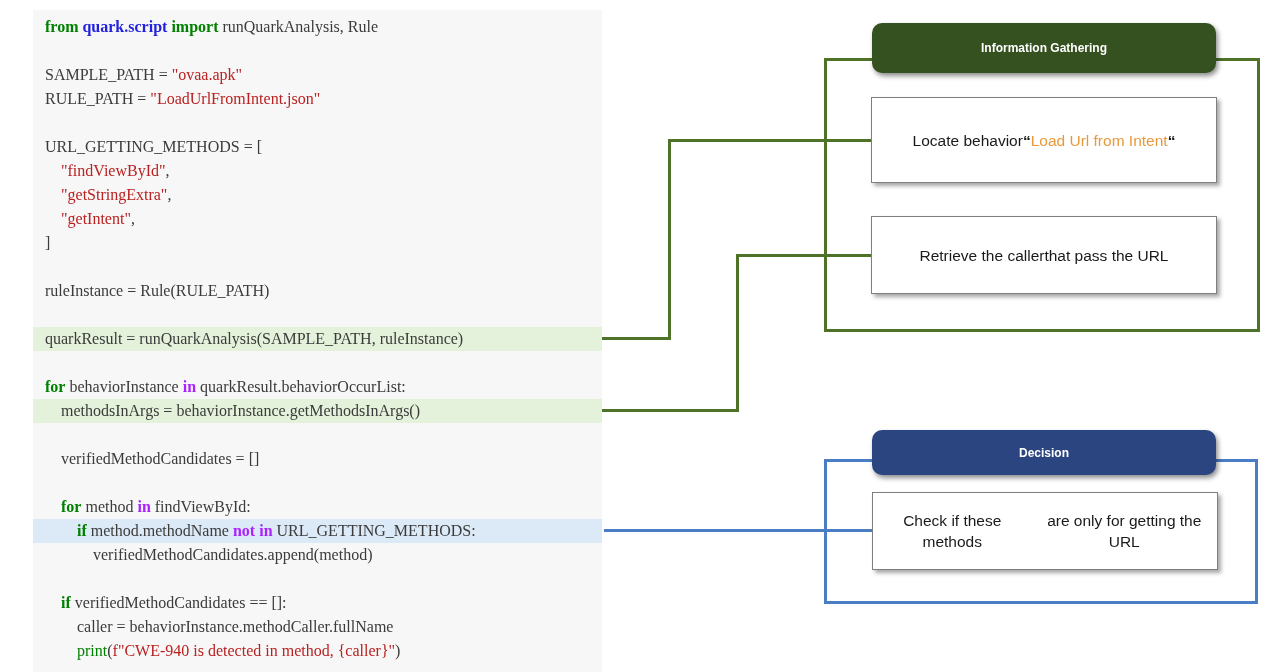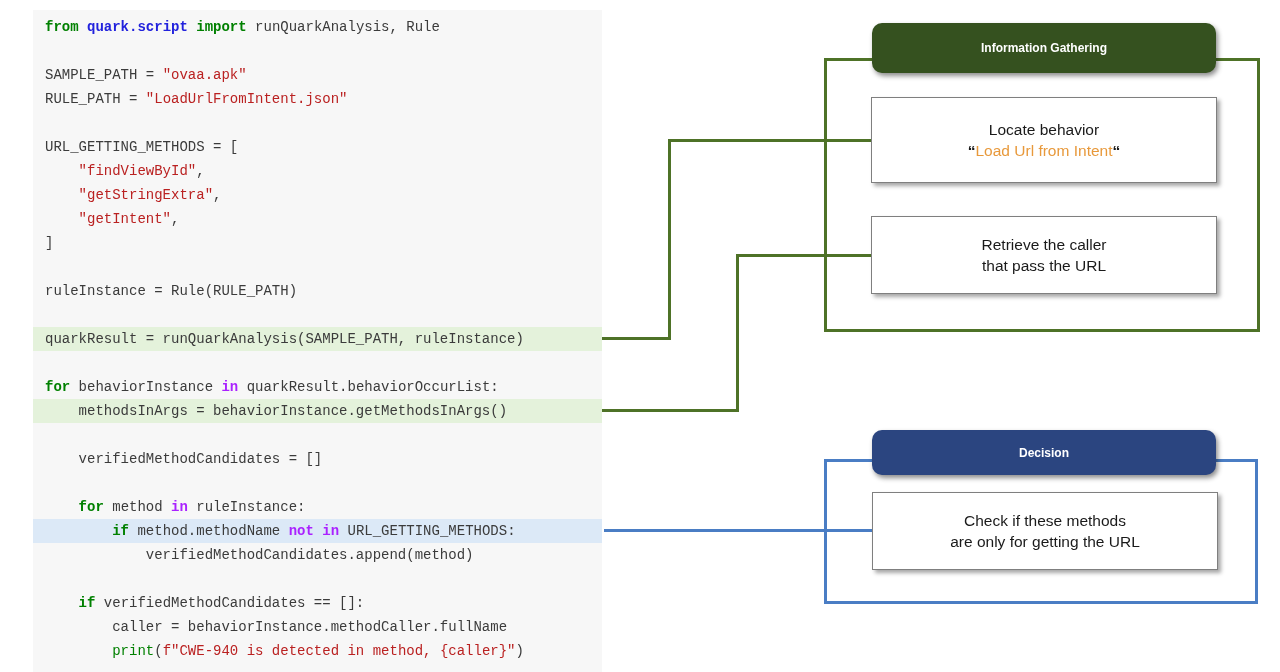--- a/index.html
+++ b/index.html
@@ -3,21 +3,21 @@
 <meta charset="utf-8">
 <style>
   html,body{margin:0;padding:0;background:#ffffff;}
   .stage{position:relative;width:1280px;height:672px;background:#ffffff;overflow:hidden;
          font-family:"Liberation Sans",sans-serif;}
 
   
   .code-panel{position:absolute;left:33px;top:10px;width:569px;height:662px;
               background:var(--code-bg);box-sizing:border-box;padding-top:5px;}
   .code-line{height:24px;line-height:24px;padding-left:12px;white-space:pre;
-             font-family:Liberation Mono, monospace;font-size:14px;color:var(--tok-plain);}
+             font-family:Liberation Serif, serif;font-size:16px;color:var(--tok-plain);}
   .code-line.hl-green{background:var(--hl-green);}
   .code-line.hl-blue{background:var(--hl-blue);}
   .tok-kw{color:var(--tok-kw);font-weight:bold;}
   .tok-ns{color:var(--tok-ns);font-weight:bold;}
   .tok-opw{color:var(--tok-opw);font-weight:bold;}
   .tok-str{color:var(--tok-str);}
   .tok-bi{color:var(--tok-kw);}
   .tok-pl{color:var(--tok-plain);}
 
   
@@ -30,21 +30,21 @@
 
   
   .hdr{position:absolute;z-index:3;border-radius:10px;color:#ffffff;font-weight:bold;
        font-size:12px;display:flex;align-items:center;justify-content:center;
        box-shadow:2px 3px 5px rgba(0,0,0,0.45);}
   .hdr.green{background:var(--green-dark);left:872px;top:23px;width:344px;height:50px;}
   .hdr.blue{background:var(--blue-dark);left:872px;top:430px;width:344px;height:45px;}
 
   .wbox{position:absolute;z-index:3;background:#ffffff;border:1px solid #7f7f7f;
         box-shadow:3px 3px 4px rgba(0,0,0,0.35);box-sizing:border-box;
-        display:flex;flex-direction:column;align-items:center;justify-content:center;
+        display:flex;flex-direction:row;align-items:center;justify-content:center;
         font-size:15.5px;line-height:21px;color:#1a1a1a;text-align:center;}
   .wbox.b1{left:871px;top:97px;width:346px;height:86px;}
   .wbox.b2{left:871px;top:216px;width:346px;height:78px;}
   .wbox.b3{left:872px;top:492px;width:346px;height:78px;}
   .behavior-name{color:var(--orange);font-weight:normal;}
   .quote{color:#1a1a1a;font-weight:bold;}
 </style>
 </head>
 <body>
 
@@ -64,21 +64,21 @@
       <div class="code-line">&nbsp;</div>
       <div class="code-line"><span class="tok-pl">ruleInstance = Rule(RULE_PATH)</span></div>
       <div class="code-line">&nbsp;</div>
       <div class="code-line hl-green"><span class="tok-pl">quarkResult = runQuarkAnalysis(SAMPLE_PATH, ruleInstance)</span></div>
       <div class="code-line">&nbsp;</div>
       <div class="code-line"><span class="tok-kw">for</span><span class="tok-pl"> behaviorInstance </span><span class="tok-opw">in</span><span class="tok-pl"> quarkResult.behaviorOccurList:</span></div>
       <div class="code-line hl-green"><span class="tok-pl">    methodsInArgs = behaviorInstance.getMethodsInArgs()</span></div>
       <div class="code-line">&nbsp;</div>
       <div class="code-line"><span class="tok-pl">    verifiedMethodCandidates = []</span></div>
       <div class="code-line">&nbsp;</div>
-      <div class="code-line"><span class="tok-pl">    </span><span class="tok-kw">for</span><span class="tok-pl"> method </span><span class="tok-opw">in</span><span class="tok-pl"> ruleInstance:</span></div>
+      <div class="code-line"><span class="tok-pl">    </span><span class="tok-kw">for</span><span class="tok-pl"> method </span><span class="tok-opw">in</span><span class="tok-pl"> findViewById:</span></div>
       <div class="code-line hl-blue"><span class="tok-pl">        </span><span class="tok-kw">if</span><span class="tok-pl"> method.methodName </span><span class="tok-opw">not</span><span class="tok-pl"> </span><span class="tok-opw">in</span><span class="tok-pl"> URL_GETTING_METHODS:</span></div>
       <div class="code-line"><span class="tok-pl">            verifiedMethodCandidates.append(method)</span></div>
       <div class="code-line">&nbsp;</div>
       <div class="code-line"><span class="tok-pl">    </span><span class="tok-kw">if</span><span class="tok-pl"> verifiedMethodCandidates == []:</span></div>
       <div class="code-line"><span class="tok-pl">        caller = behaviorInstance.methodCaller.fullName</span></div>
       <div class="code-line"><span class="tok-pl">        </span><span class="tok-bi">print</span><span class="tok-pl">(</span><span class="tok-str">f"CWE-940 is detected in method, {caller}"</span><span class="tok-pl">)</span></div>
     </div>
 
   <div class="group-rect green"></div>
 

